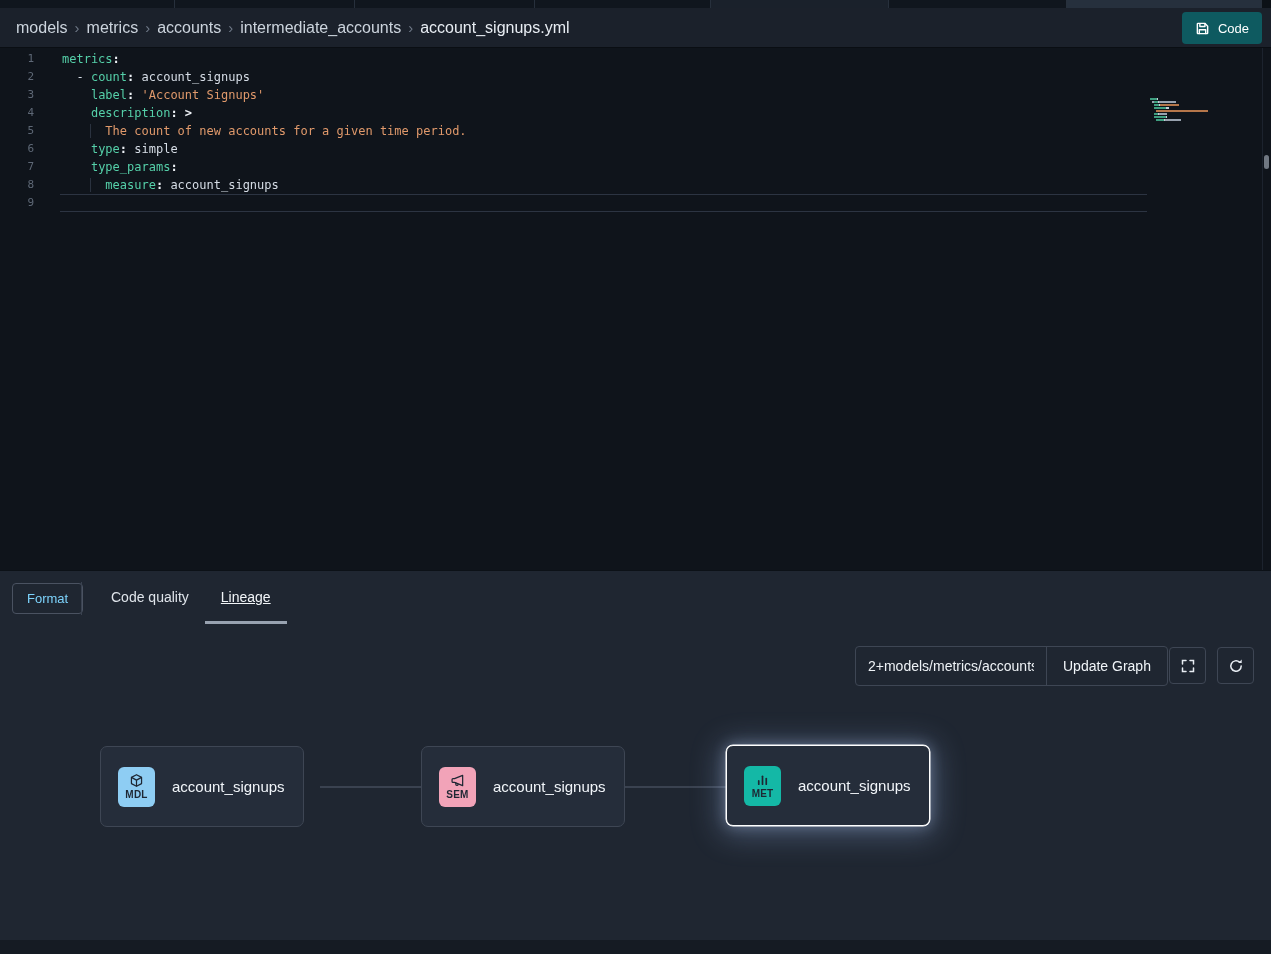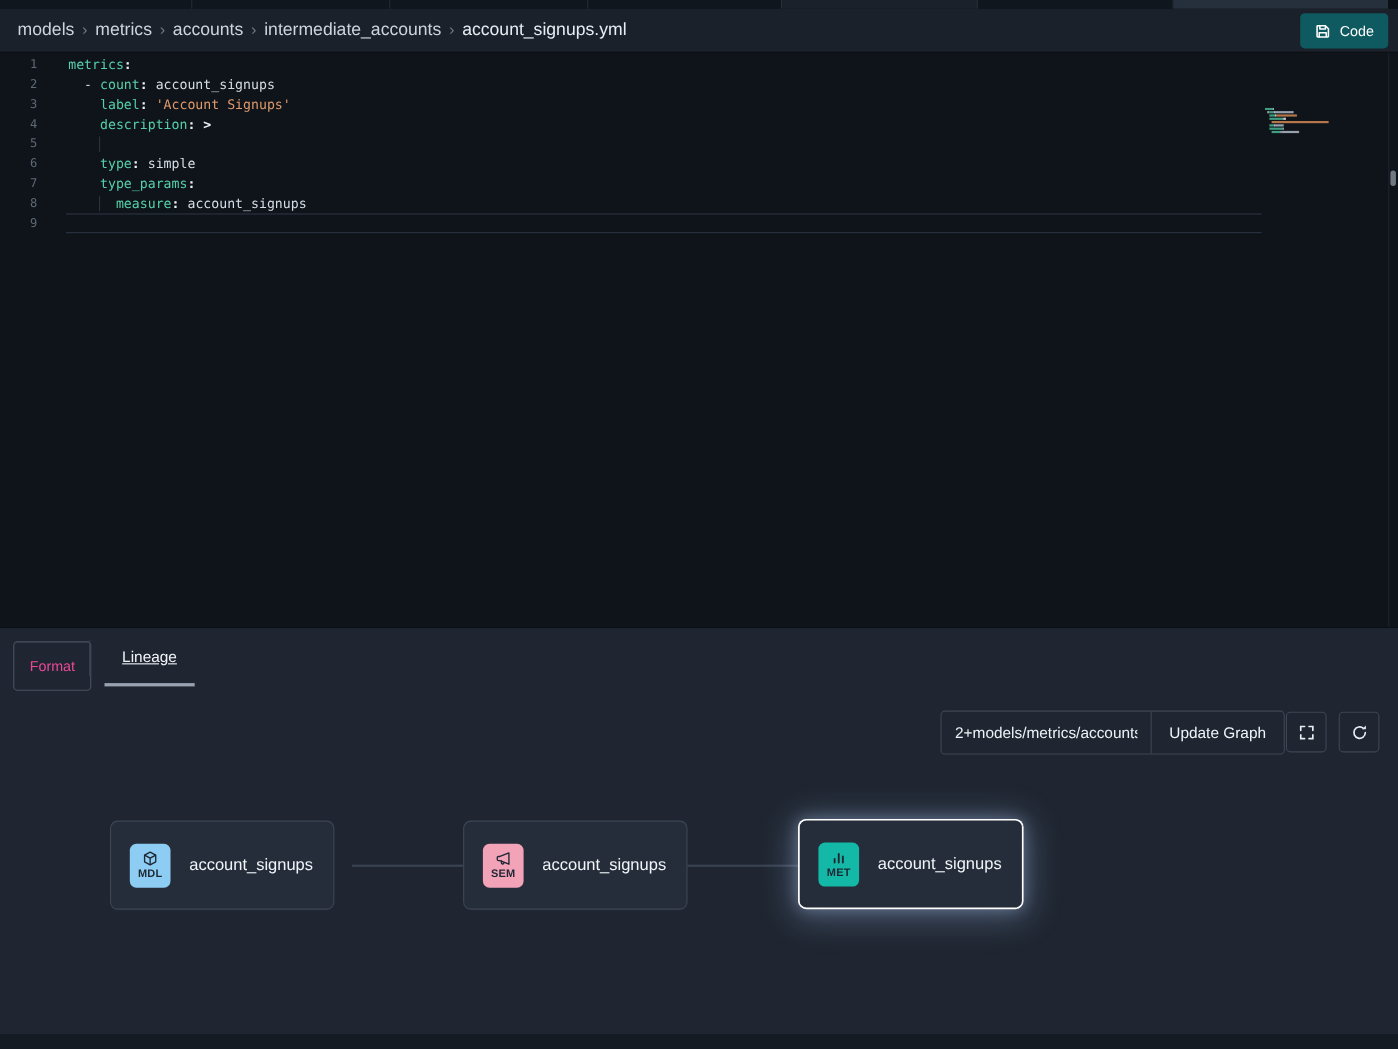--- a/index.html
+++ b/index.html
@@ -47,22 +47,22 @@
   .mm-row { height:2px; margin-bottom:1px; display:flex; }
   .mm-row span { display:block; height:2px; }
 
   .scroll-track { position:absolute; right:0; top:0; width:9px; height:522px; border-left:1px solid #1c232e; }
   .scroll-thumb { position:absolute; right:2px; top:107px; width:5px; height:14px; border-radius:3px;
                   background:rgba(176,186,200,0.6); }
 
   
   .bottom-panel { position:absolute; left:0; top:570px; width:1271px; height:384px; background:#1f2631;
                   border-top:1px solid #0c1117; }
-  .format-btn { position:absolute; left:12px; top:12px; height:45px; padding:0 14px; background:transparent;
-                border:1px solid #4a5261; border-radius:4px; color:#ec4899; font-size:13px;
+  .format-btn { position:absolute; left:12px; top:12px; height:31px; padding:0 14px; background:transparent;
+                border:1px solid #4a5261; border-radius:4px; color:#7dd3fc; font-size:13px;
                 font-family:inherit; cursor:pointer; }
   .vdiv { position:absolute; left:81px; top:11px; width:1px; height:33px; background:#39414f; }
   .panel-tabs { position:absolute; left:95px; top:0; height:53px; display:flex; }
   .ptab { padding:18px 16px 0 16px; height:53px; font-size:14px; color:#dfe4ea;
           border-bottom:3px solid transparent; cursor:pointer; }
   .ptab.active { color:#f2f5f8; border-bottom-color:#98a2b0;text-decoration:underline; }
 
   
   .lineage-canvas { position:absolute; left:0; top:60px; width:1271px; height:310px; }
   .selector-group { position:absolute; left:855px; top:15px; height:40px; display:flex; align-items:stretch;
@@ -151,21 +151,21 @@
         <div class="code-line">
           <span class="gutter">3</span>
           <span class="code-text"><span class="tok-ws">    </span><span class="tok-key">label</span><span class="tok-punct">:</span><span class="tok-str"> 'Account Signups'</span></span>
         </div>
         <div class="code-line">
           <span class="gutter">4</span>
           <span class="code-text"><span class="tok-ws">    </span><span class="tok-key">description</span><span class="tok-punct">:</span><span class="tok-punct"> &gt;</span></span>
         </div>
         <div class="code-line">
           <span class="gutter">5</span>
-          <span class="code-text"><span class="tok-ws">      </span></span>
+          <span class="code-text"><span class="tok-ws">      </span><span class="tok-str">The count of new accounts for a given time period.</span></span>
           <span class="indent-guide"></span>
         </div>
         <div class="code-line">
           <span class="gutter">6</span>
           <span class="code-text"><span class="tok-ws">    </span><span class="tok-key">type</span><span class="tok-punct">:</span><span class="tok-val"> simple</span></span>
         </div>
         <div class="code-line">
           <span class="gutter">7</span>
           <span class="code-text"><span class="tok-ws">    </span><span class="tok-key">type_params</span><span class="tok-punct">:</span></span>
         </div>
@@ -229,20 +229,21 @@
       </div>
     <div class="scroll-track">
       <div class="scroll-thumb"></div>
     </div>
   </div>
 
   <div class="bottom-panel">
     <button class="format-btn">Format</button>
     <div class="vdiv"></div>
     <div class="panel-tabs">
+      <div class="ptab">Code quality</div>
       <div class="ptab active">Lineage</div>
     </div>
 
     <div class="lineage-canvas">
 
       <div class="selector-group">
         <input class="selector-input" type="text" value="2+models/metrics/accounts/" style="">
         <button class="update-btn">Update Graph</button>
       </div>
 

